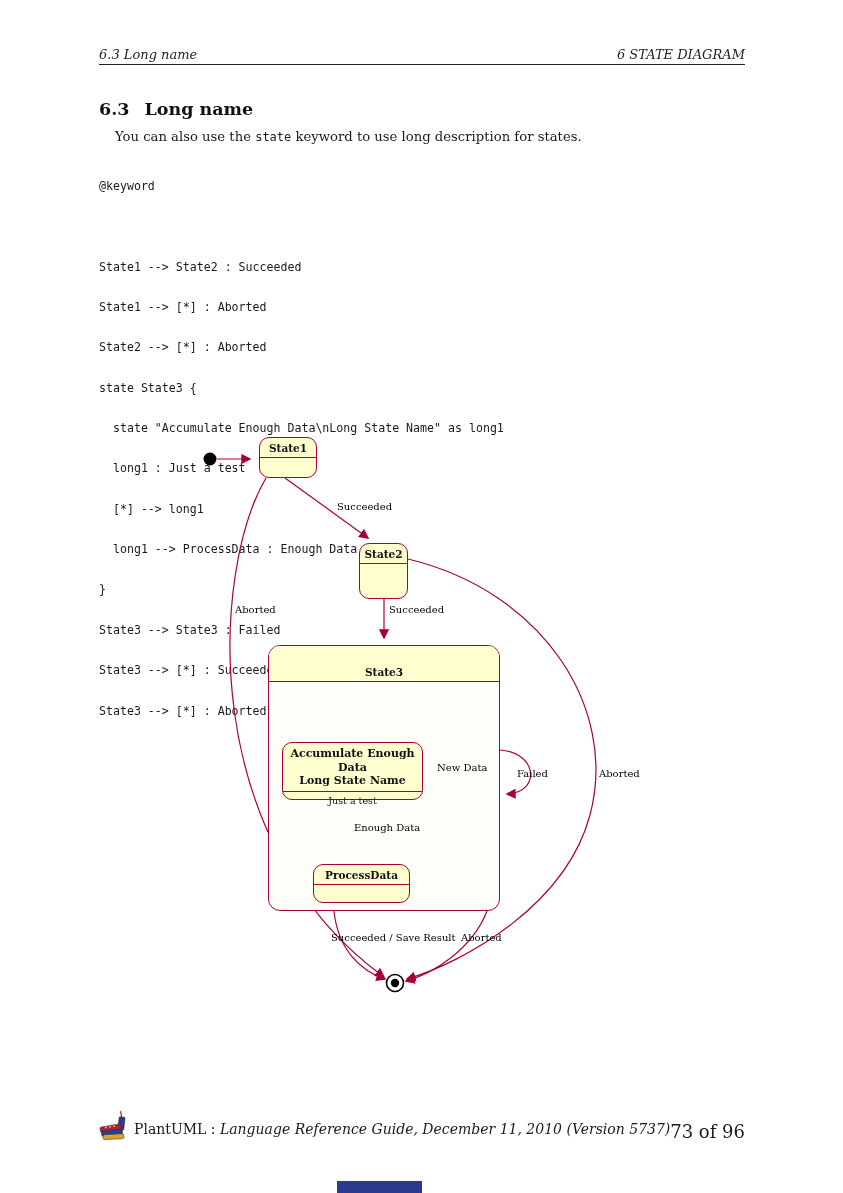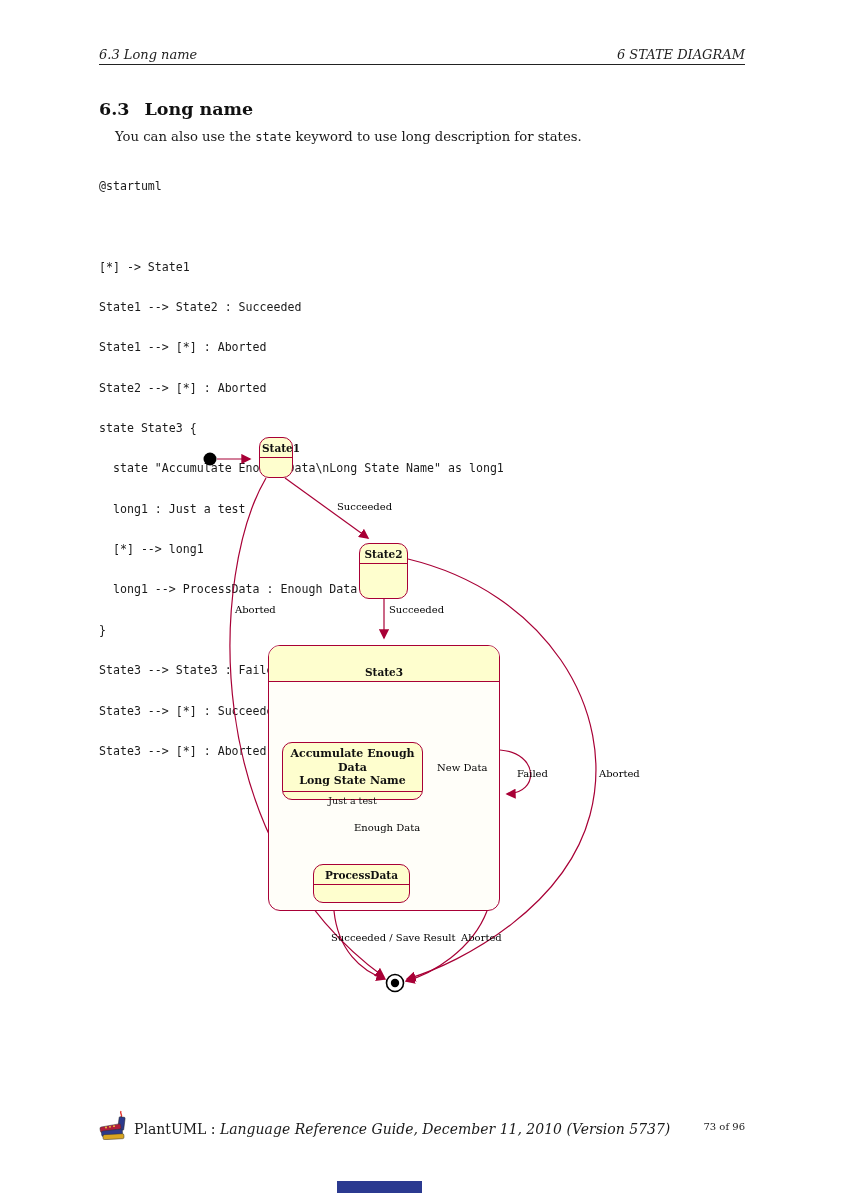--- a/index.html
+++ b/index.html
@@ -29,44 +29,43 @@
   .composite .stitle{background:#FEFECE;padding:20px 2px 3px 2px;}
   .long-title{font-family:"DejaVu Serif",serif;font-weight:bold;font-size:11px;line-height:13.5px;
          text-align:center;color:#111;border-bottom:1px solid #A80036;padding:4px 2px 3px 2px;}
   .long-body{font-family:"DejaVu Serif",serif;font-size:9.5px;text-align:center;color:#111;
          padding-top:3px;}
   .edge-label{position:absolute;font-family:"DejaVu Serif",serif;font-size:10px;color:#000;
          white-space:nowrap;}
   
   .footer-text{font-size:14px;color:#1a1a1a;white-space:nowrap;}
   .footer-text .it{font-style:italic;}
-  .page-num{font-size:10px;color:#1a1a1a;}
+  .page-num{font-size:18px;color:#1a1a1a;}
   .blue-bar{position:absolute;left:337px;top:1181px;width:85px;height:12px;background:#2B3A90;}
 </style>
 </head>
 <body>
 
 <div class="page">
 
   <div class="abs runhead" style="left:99px;top:47px;">6.3 Long name</div>
   <div class="abs runhead" style="right:98px;top:47px;">6 STATE DIAGRAM</div>
   <div class="hrule"></div>
 
   <div class="abs sec-head" style="left:99px;top:99px;">
     <span class="num">6.3</span><span>Long name</span>
   </div>
 
   <div class="abs intro" style="left:99px;top:129px;margin-left:16px;">
     <span>You can also use the </span><span class="kw">state</span><span> keyword to use long description for states.</span>
   </div>
 
   <div class="abs code" style="left:99px;top:153px;">
-    <div class="code-line">@startuml</div>
+    <div class="code-line">@keyword</div>
     <div class="code-line"></div>
-    <div class="code-line">[*] -&gt; State1</div>
     <div class="code-line">State1 --&gt; State2 : Succeeded</div>
     <div class="code-line">State1 --&gt; [*] : Aborted</div>
     <div class="code-line">State2 --&gt; [*] : Aborted</div>
     <div class="code-line">state State3 {</div>
     <div class="code-line">  state "Accumulate Enough Data\nLong State Name" as long1</div>
     <div class="code-line">  long1 : Just a test</div>
     <div class="code-line">  [*] --&gt; long1</div>
     <div class="code-line">  long1 --&gt; ProcessData : Enough Data</div>
     <div class="code-line">}</div>
     <div class="code-line">State3 --&gt; State3 : Failed</div>
@@ -95,21 +94,21 @@
       <path d="M 487 911 C 472 950, 432 974, 406 981" marker-end="url(#arrow)"></path>
     </g>
     <circle cx="210" cy="459" r="6.5" fill="#000"></circle>
     <circle cx="352" cy="684" r="6.5" fill="#000"></circle>
     <g>
       <circle cx="395" cy="983" r="8.5" fill="#fff" stroke="#000" stroke-width="1.6"></circle>
       <circle cx="395" cy="983" r="4.2" fill="#000"></circle>
     </g>
   </svg>
 
-  <div class="state" style="left:259px;top:437px;width:34px;height:41px;">
+  <div class="state" style="left:259px;top:437px;width:58px;height:41px;">
     <div class="stitle">State1</div>
   </div>
 
   <div class="state" style="left:359px;top:543px;width:49px;height:56px;">
     <div class="stitle">State2</div>
   </div>
 
   <div class="state composite" style="left:268px;top:645px;width:232px;height:266px;">
     <div class="stitle">State3</div>
   </div>

